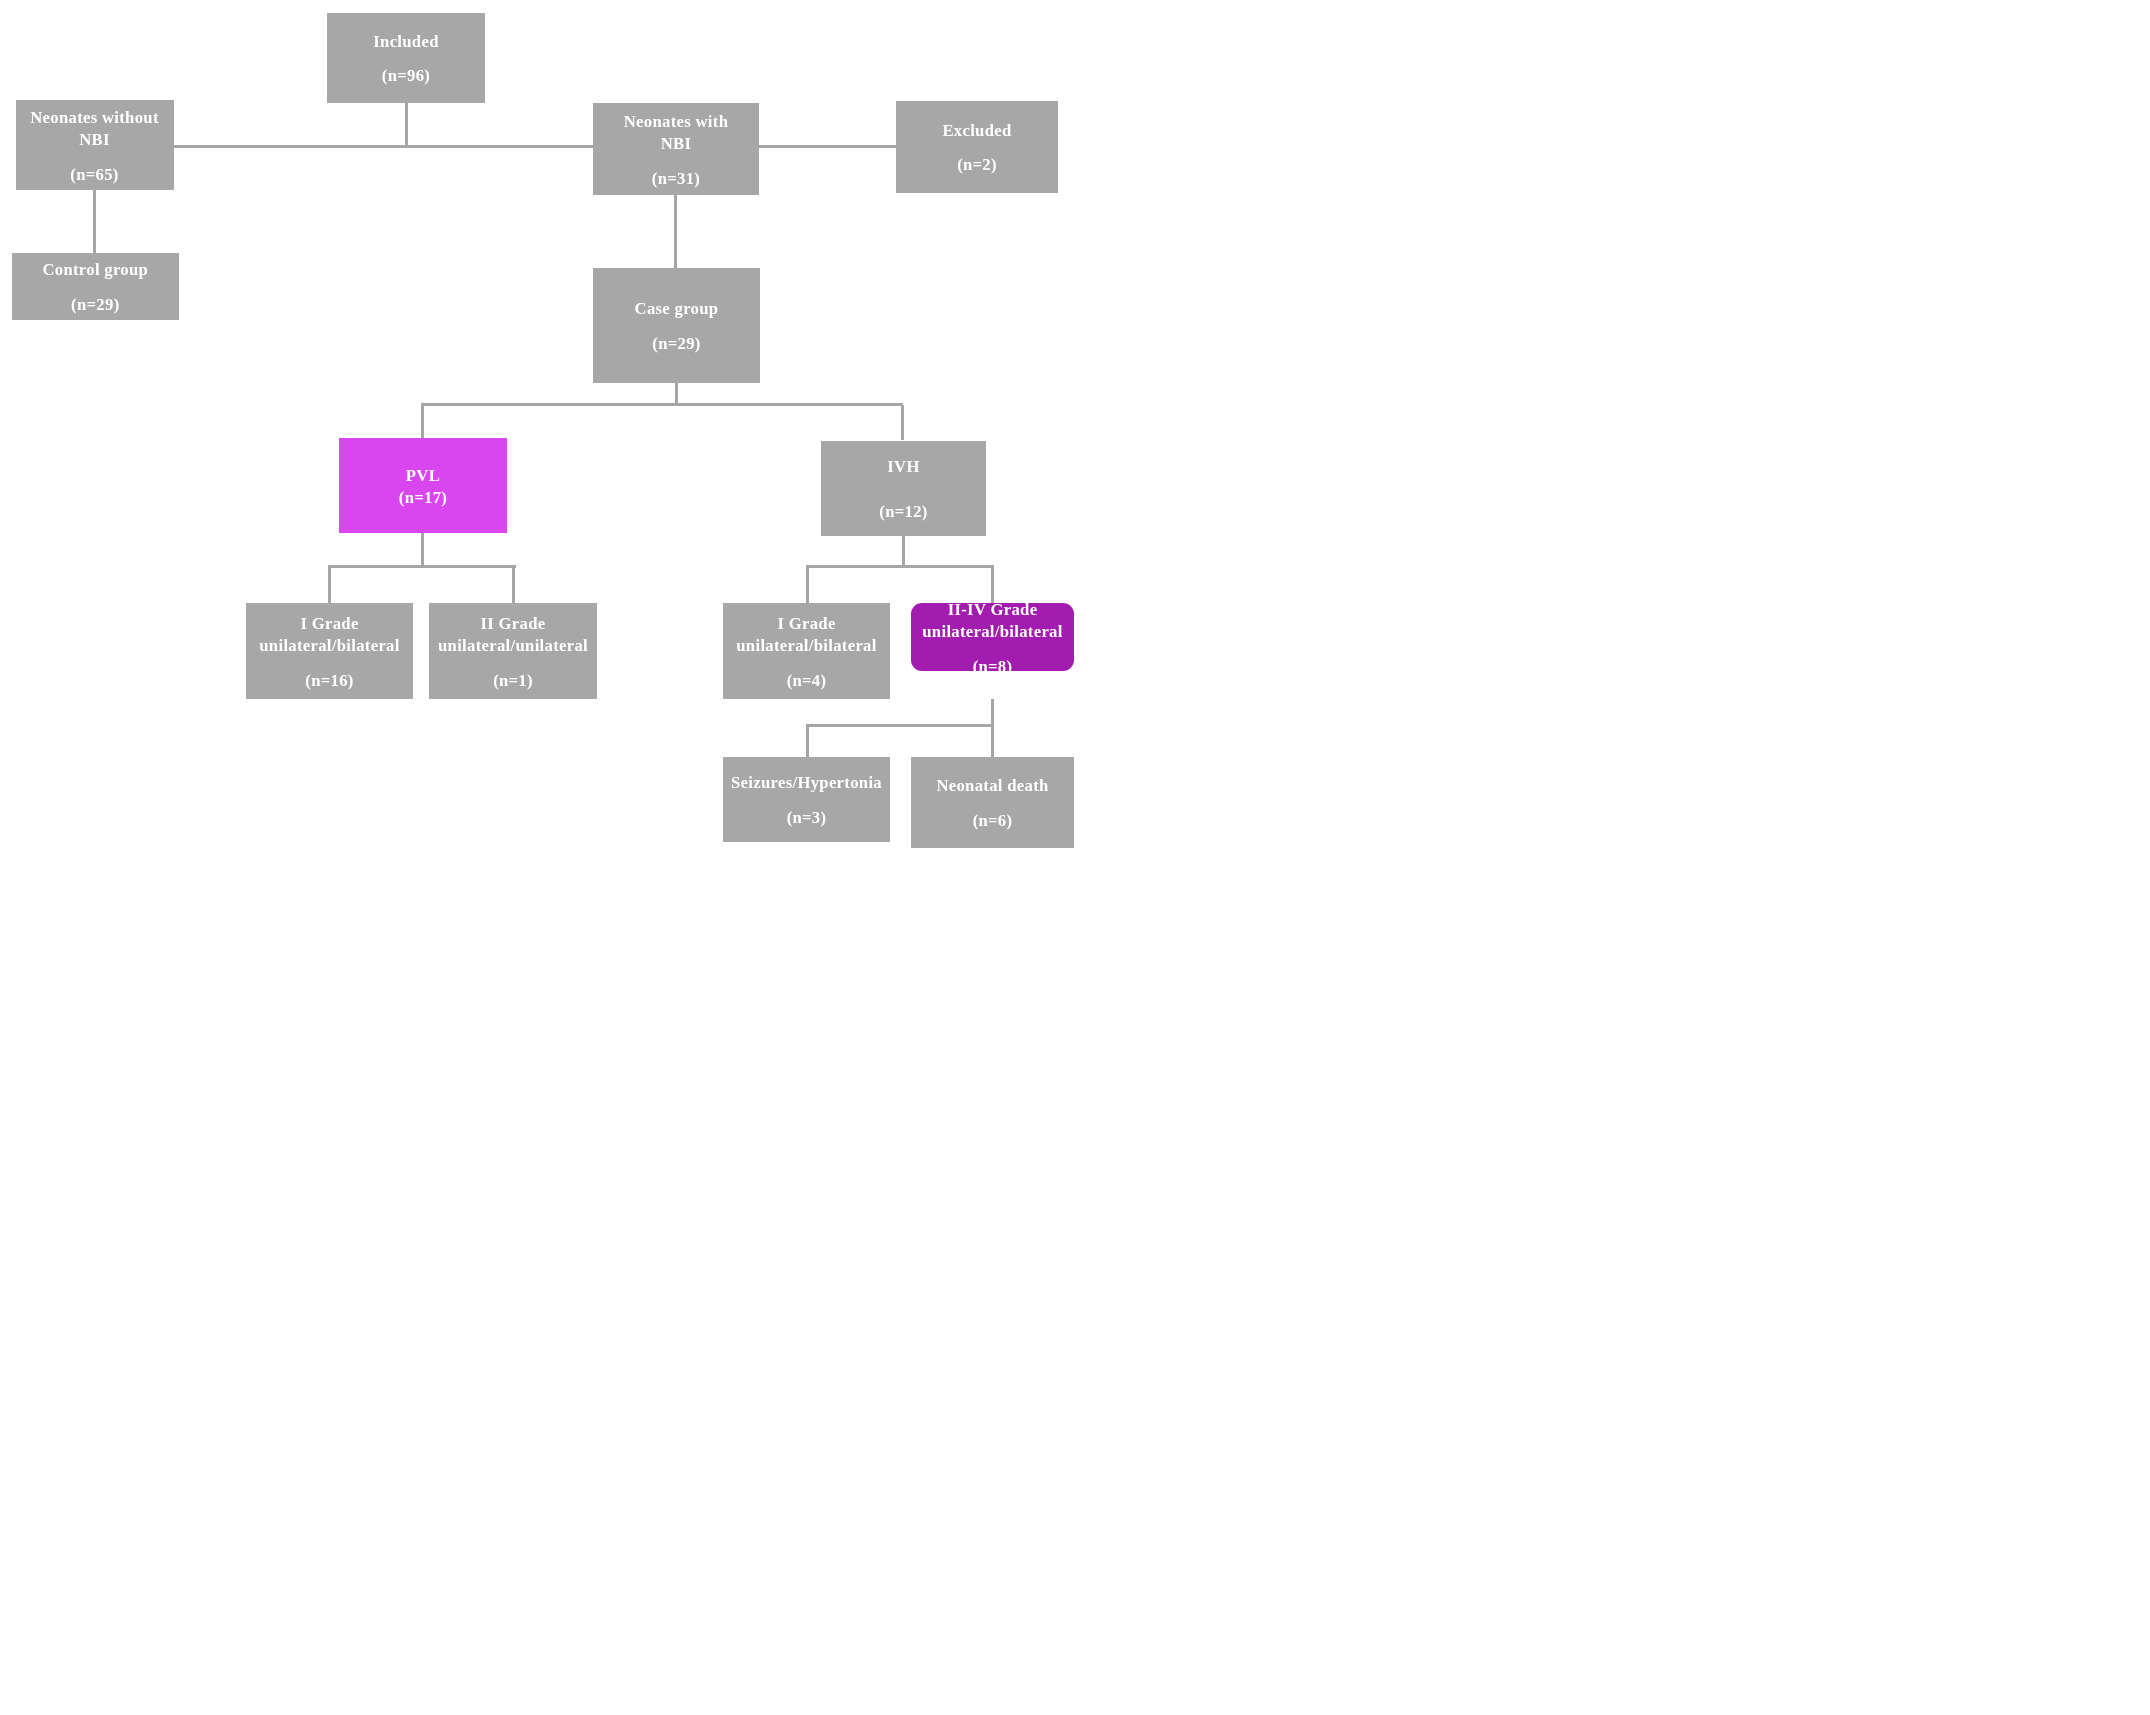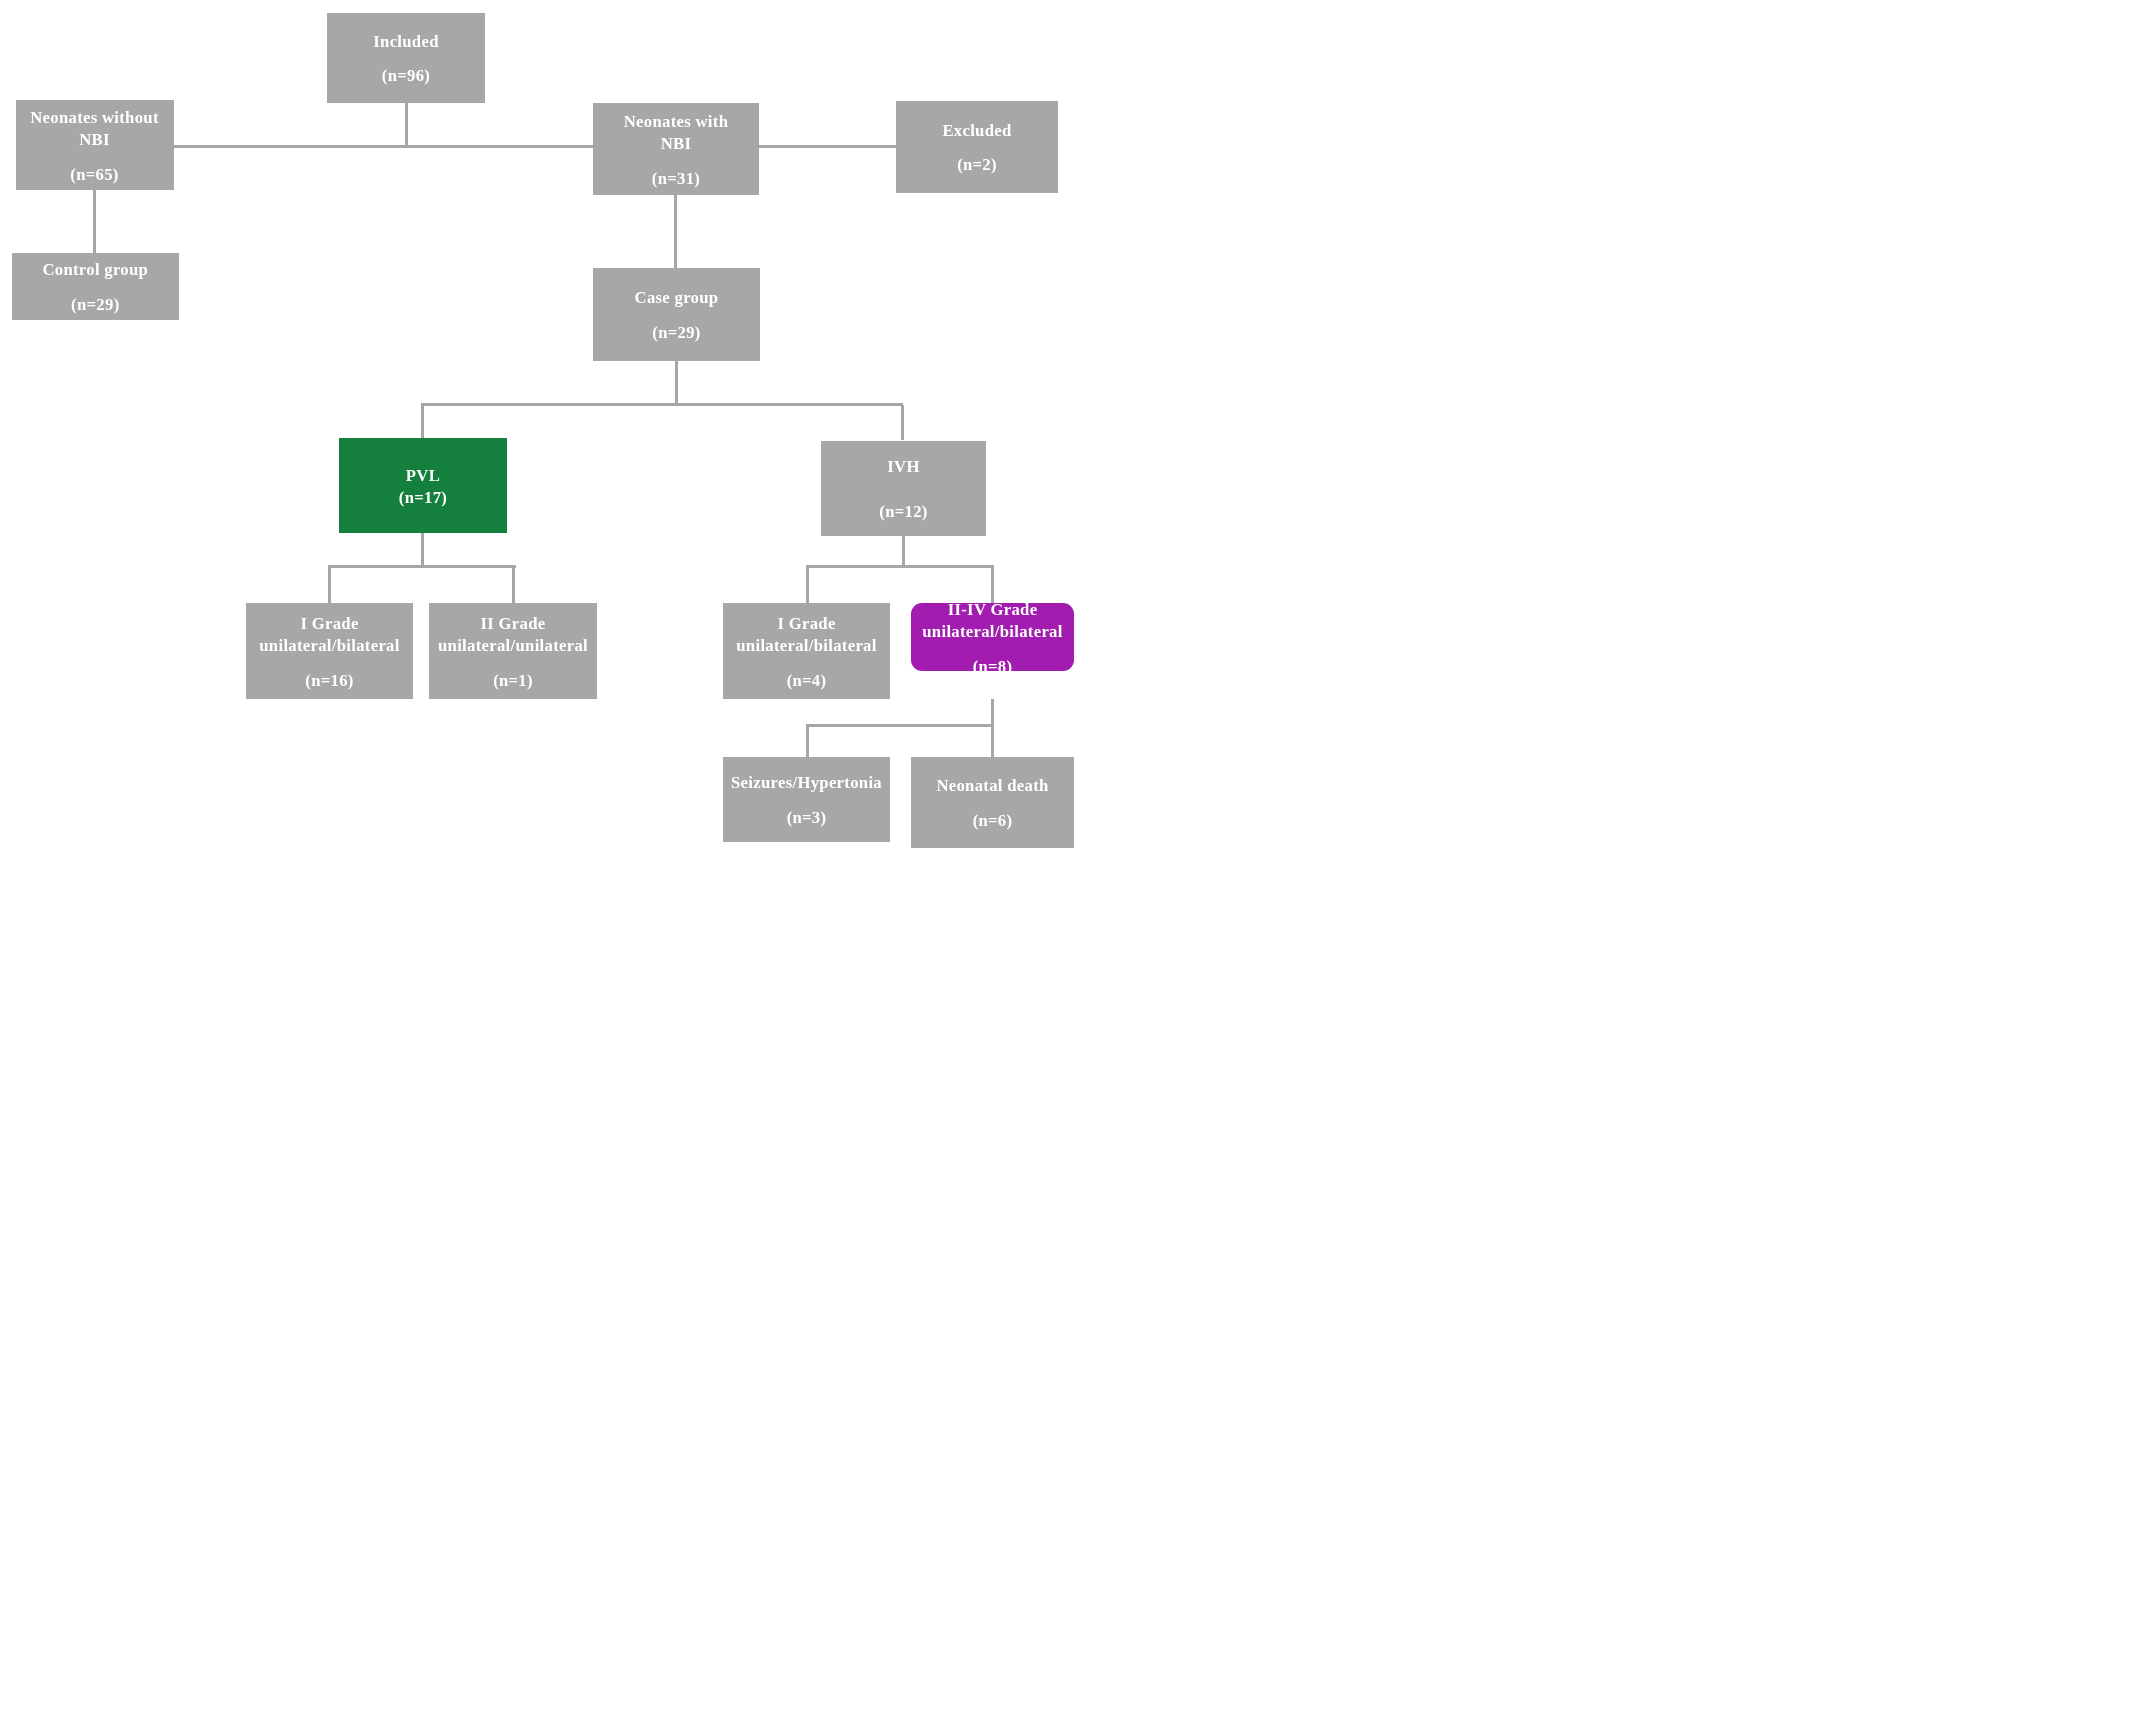--- a/index.html
+++ b/index.html
@@ -87,26 +87,26 @@
   <div class="node" style="left: 896px; top: 101px; width: 162px; height: 92px; background: rgb(167, 167, 167); color: rgb(255, 255, 255);">
     <div class="label">Excluded</div>
     <div class="count">(n=2)</div>
   </div>
 
   <div class="node" style="left: 11.8px; top: 253px; width: 167px; height: 67px; background: rgb(167, 167, 167); color: rgb(255, 255, 255);">
     <div class="label">Control group</div>
     <div class="count">(n=29)</div>
   </div>
 
-  <div class="node" style="left: 593px; top: 268px; width: 167px; height: 93px; background: rgb(167, 167, 167); color: rgb(255, 255, 255);">
+  <div class="node" style="left: 593px; top: 268px; width: 167px; height: 115px; background: rgb(167, 167, 167); color: rgb(255, 255, 255);">
     <div class="label">Case group</div>
     <div class="count">(n=29)</div>
   </div>
 
-  <div class="node tight" style="left: 339px; top: 438px; width: 168px; height: 95px; background: #15803d; color: rgb(255, 255, 255);">
+  <div class="node tight" style="left: 339px; top: 438px; width: 168px; height: 95px; background: #d946ef; color: rgb(255, 255, 255);">
     <div class="label">PVL</div>
     <div class="count">(n=17)</div>
   </div>
 
   <div class="node gap-lg" style="left: 821px; top: 441px; width: 165px; height: 95px; background: rgb(167, 167, 167); color: rgb(255, 255, 255);">
     <div class="label">IVH</div>
     <div class="count">(n=12)</div>
   </div>
 
   <div class="node wide" style="left: 246px; top: 603px; width: 167px; height: 96px; background: rgb(167, 167, 167); color: rgb(255, 255, 255);">

